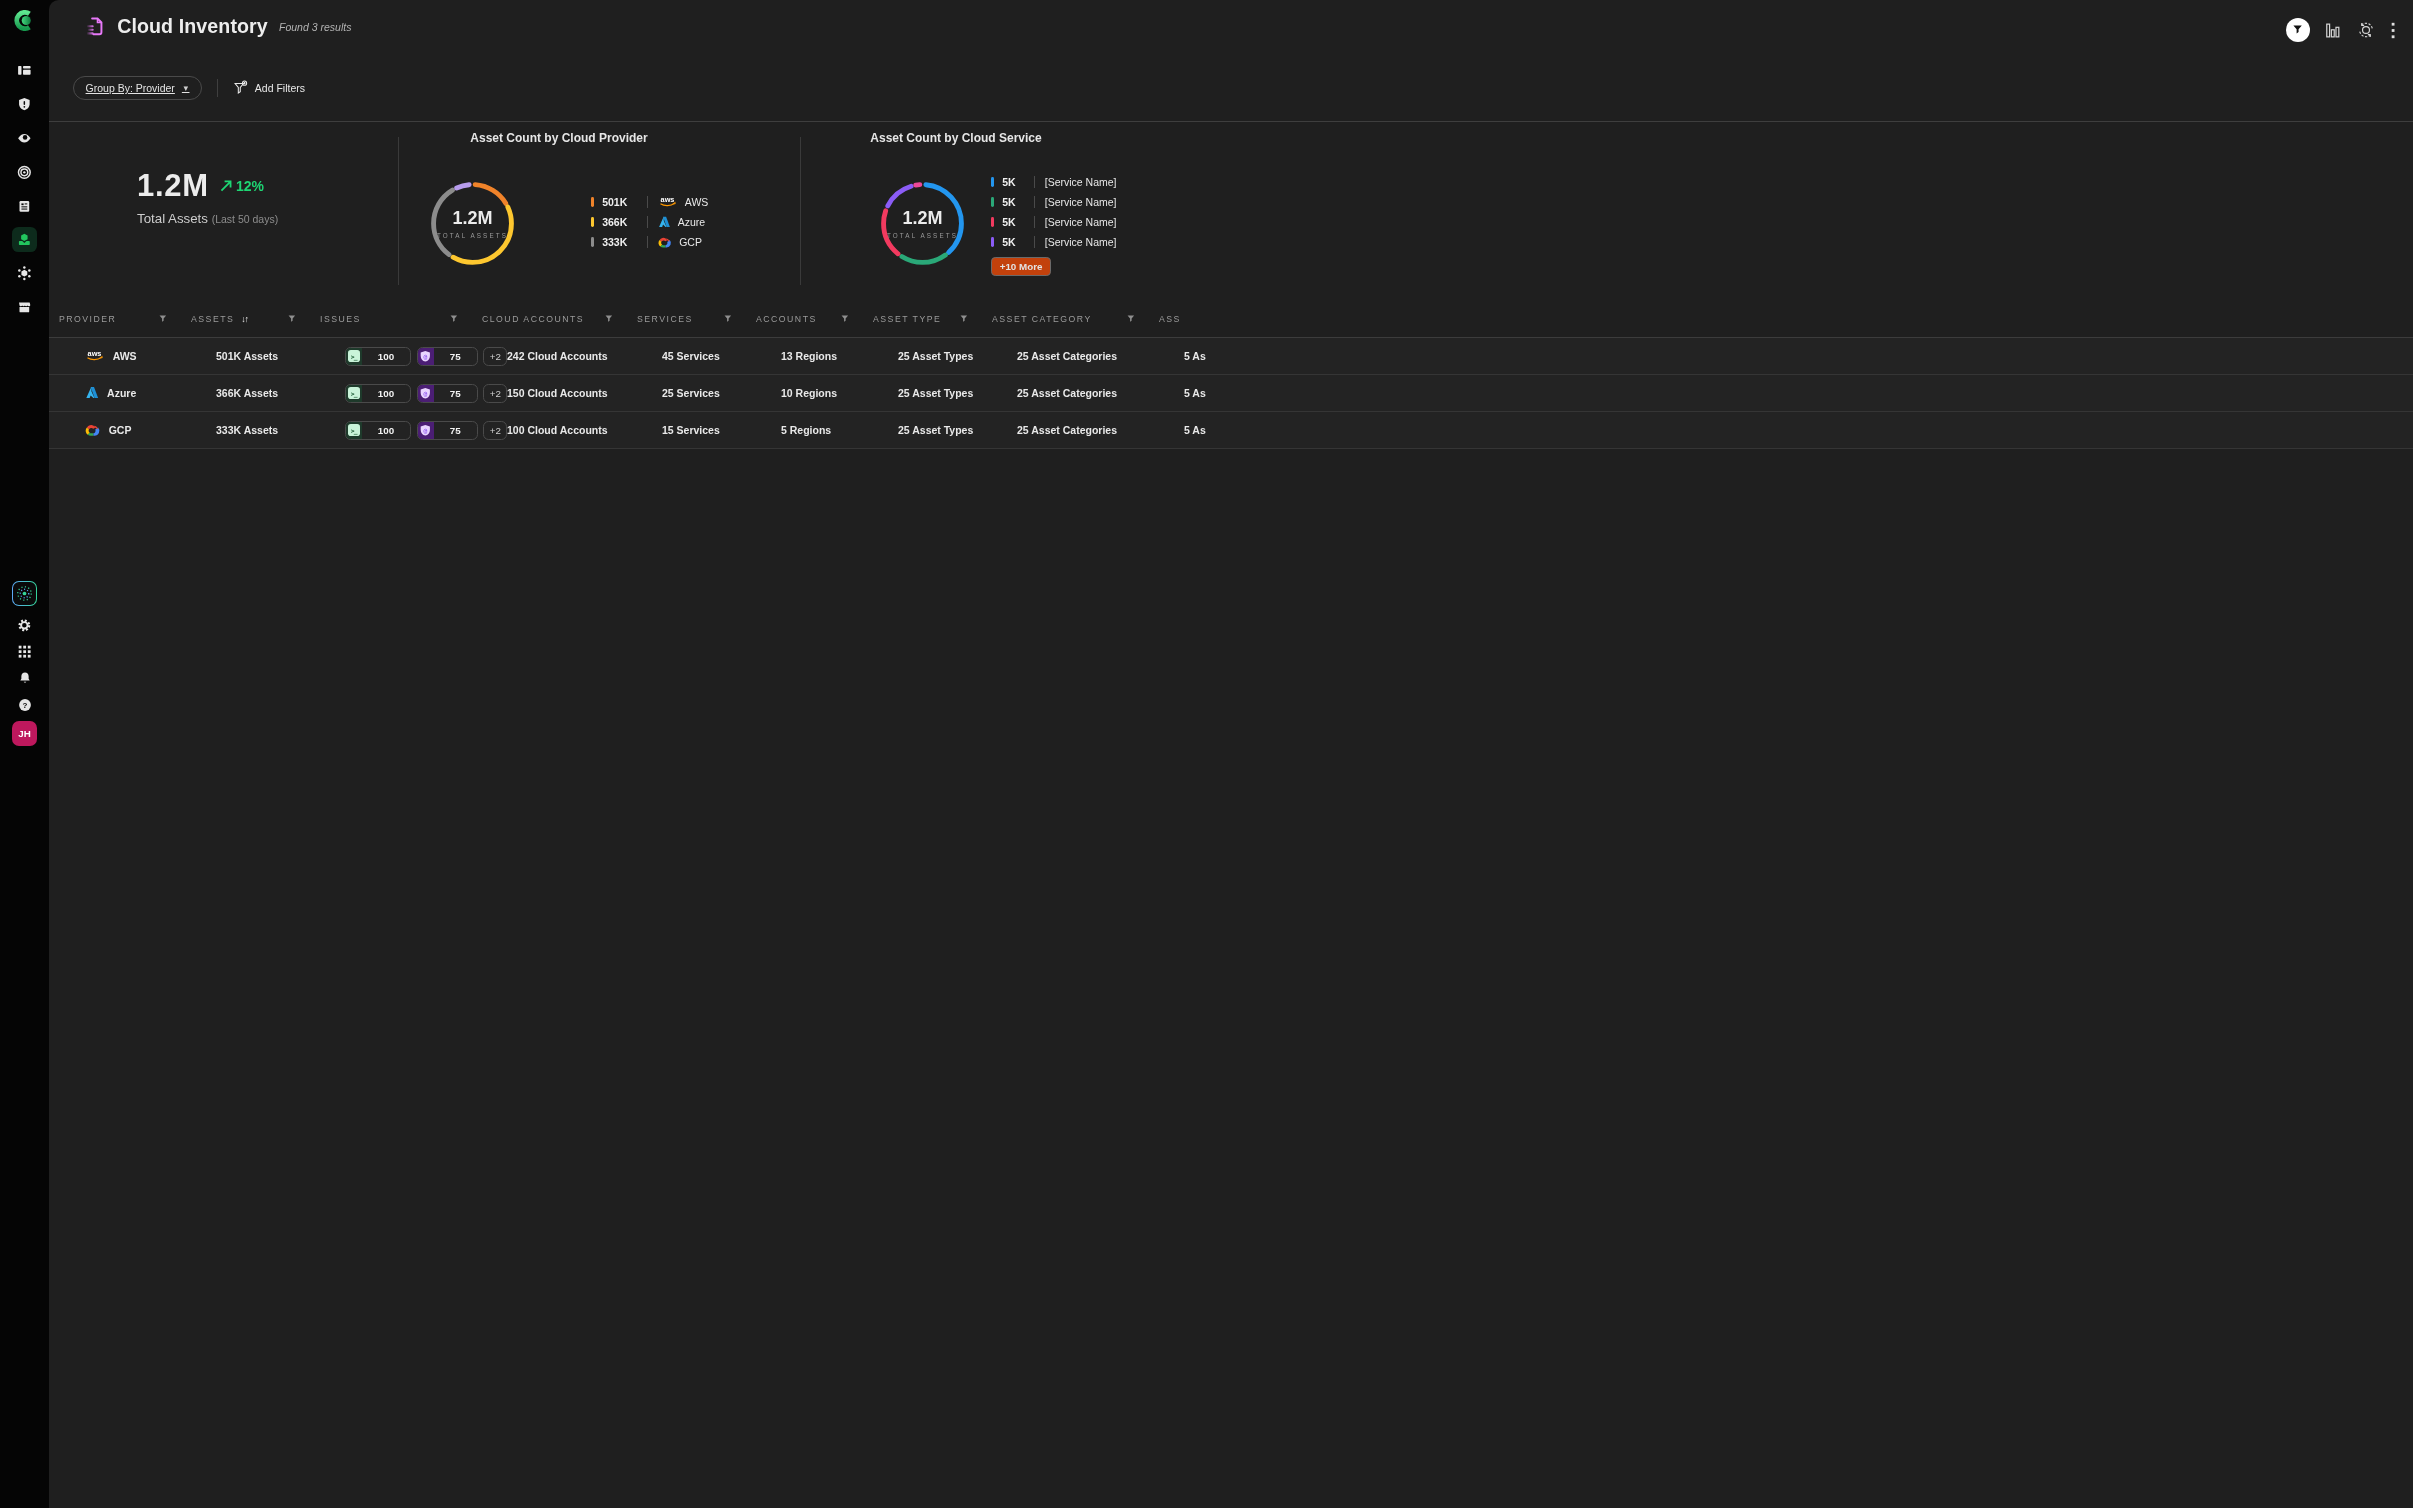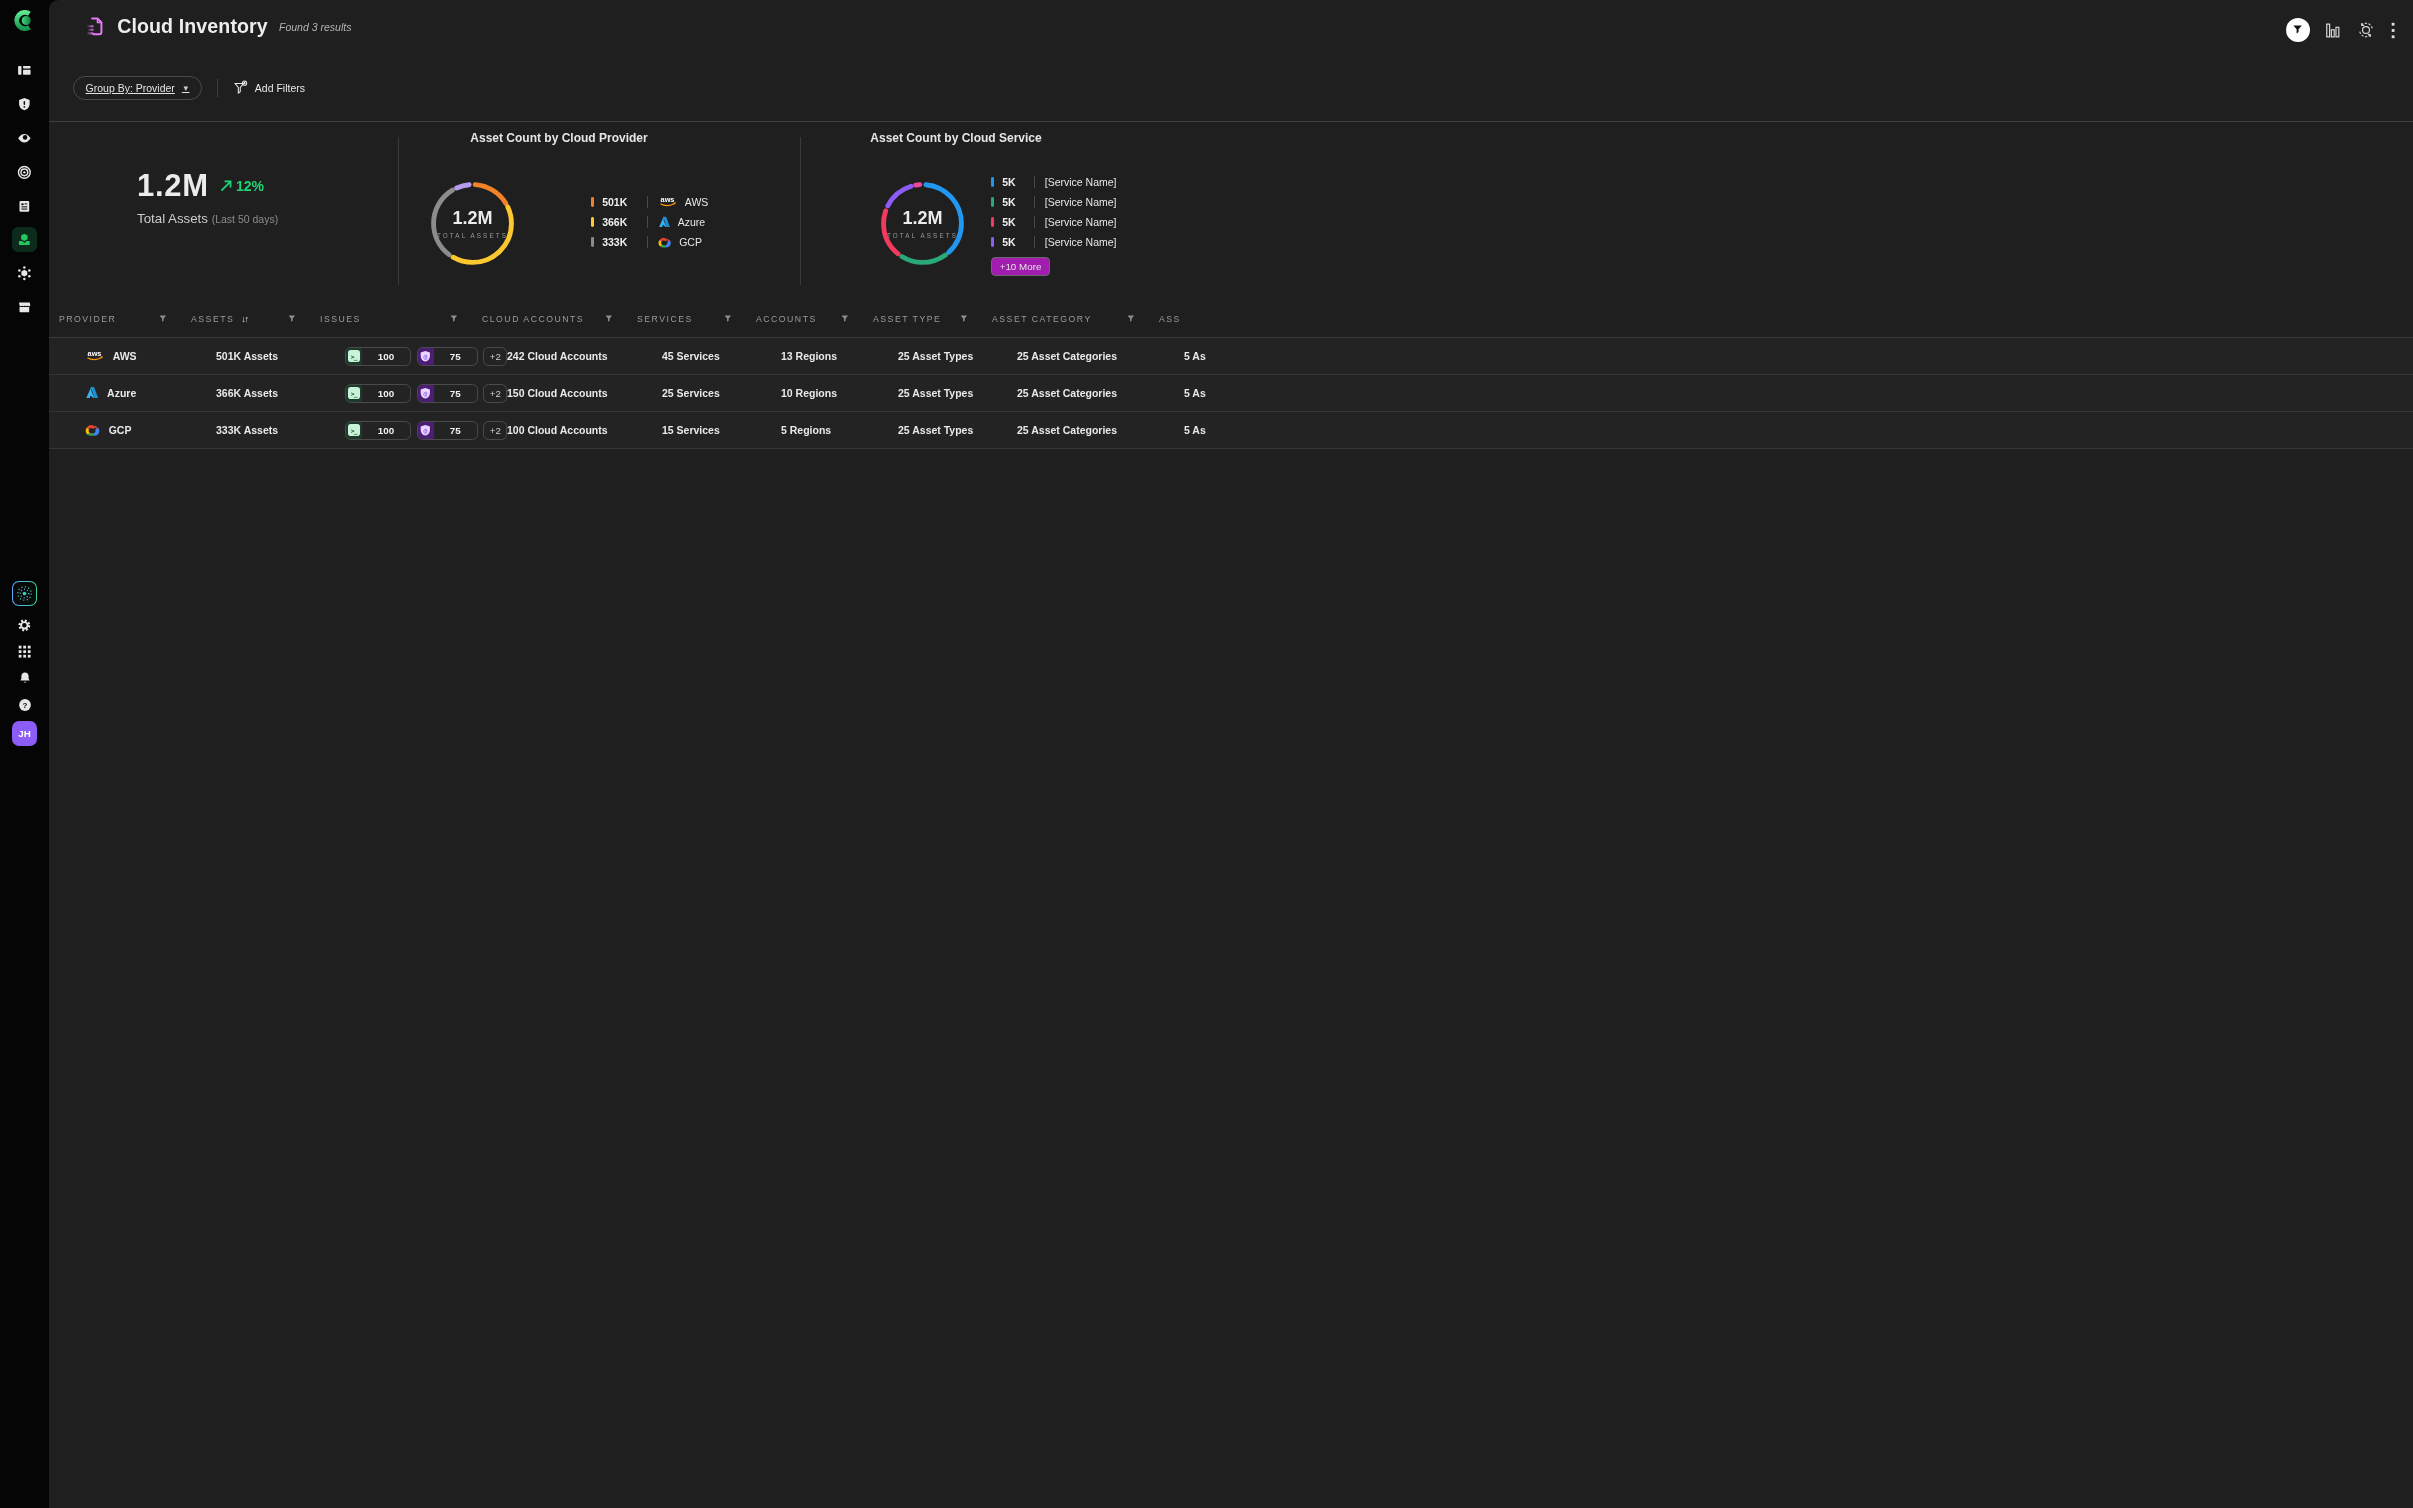--- a/index.html
+++ b/index.html
@@ -14,21 +14,21 @@
   .sb-item { width:34px; height:34px; display:flex; align-items:center; justify-content:center; cursor:pointer; }
   .sb-item svg { width:14.7px; height:14.7px; }
   .sb-item.active { width:25px; height:25px; background:#0d2b1c; border-radius:6.3px; margin:4.2px 0; }
   .sb-spacer { flex:1; }
   .sb-bottom { display:flex; flex-direction:column; align-items:center; margin-bottom:8.4px; }
   .sb-special { width:25px; height:25px; border-radius:7px; padding:1px; cursor:pointer;
                 background:linear-gradient(90deg,#5ea8f7,#34d399); margin-bottom:5.6px; }
   .sb-special .inner { width:100%; height:100%; background:#0a0a0a; border-radius:6px;
                        display:flex; align-items:center; justify-content:center; }
   .sb-small { width:26.5px; height:26.5px; display:flex; align-items:center; justify-content:center; cursor:pointer; }
-  .sb-avatar { width:25px; height:25px; background:#8b5cf6; border-radius:7px; margin-top:2.8px;
+  .sb-avatar { width:25px; height:25px; background:#be185d; border-radius:7px; margin-top:2.8px;
                display:flex; align-items:center; justify-content:center;
                font-size:9.8px; font-weight:bold; color:#fff; cursor:pointer; }
 
   
   .content { position:absolute; left:49px; top:0; right:0; bottom:0;
              background:#1f1f1f; border-top-left-radius:9.8px; }
 
   .header { position:relative; height:122px; border-bottom:0.7px solid #3e3e3e; }
   .hdr-row1 { position:absolute; left:36px; top:15.4px; display:flex; align-items:center; }
   .hdr-icon { width:21px; height:21px; margin-right:11.2px; }
@@ -62,21 +62,21 @@
   .donut-val { font-size:18px; font-weight:bold; color:#ececec; }
   .donut-lbl { font-size:6.3px; letter-spacing:2.1px; color:#9a9a9a; margin-top:2.1px; }
 
   .legend { position:absolute; display:flex; flex-direction:column; }
   .lg-row { display:flex; align-items:center; cursor:pointer; height:20px; }
   .tick { width:2.8px; height:10.5px; border-radius:1.4px; margin-right:8.4px; }
   .lg-val { font-weight:bold; font-size:10.5px; color:#f0f0f0; }
   .lg-div { width:0.7px; height:12px; background:#4a4a4a; margin:0 9.8px; }
   .lg-name { font-size:10.5px; color:#e8e8e8; display:flex; align-items:center; gap:6.3px; }
   .more-btn { position:absolute; border:0.7px solid #6a6a6a; border-radius:4.2px; padding:2.8px 7.7px;
-              font-size:9.8px; color:#e3e3e3; cursor:pointer; background:#a21caf; }
+              font-size:9.8px; color:#e3e3e3; cursor:pointer; background:#c2410c;font-weight:bold; }
 
   .c-orange{background:#f0832a} .c-yellow{background:#fdc72f} .c-gray{background:#8c8c8c}
   .c-blue{background:#2396ef} .c-teal{background:#2aa878} .c-pink{background:#f23a5f} .c-purple{background:#8b5cf6}
 
   
   .table { position:absolute; top:300px; left:0; right:0; }
   .tgrid { display:grid; grid-template-columns:132px 129px 162px 155px 119px 117px 119px 167px 1fr;
            padding-left:35px; align-items:center; }
   .thead { height:38px; border-bottom:0.7px solid #3c3c3c;padding-left:10px; }
   .th { display:flex; align-items:center; font-size:8.7px; letter-spacing:1.5px; color:#9b9b9b;

